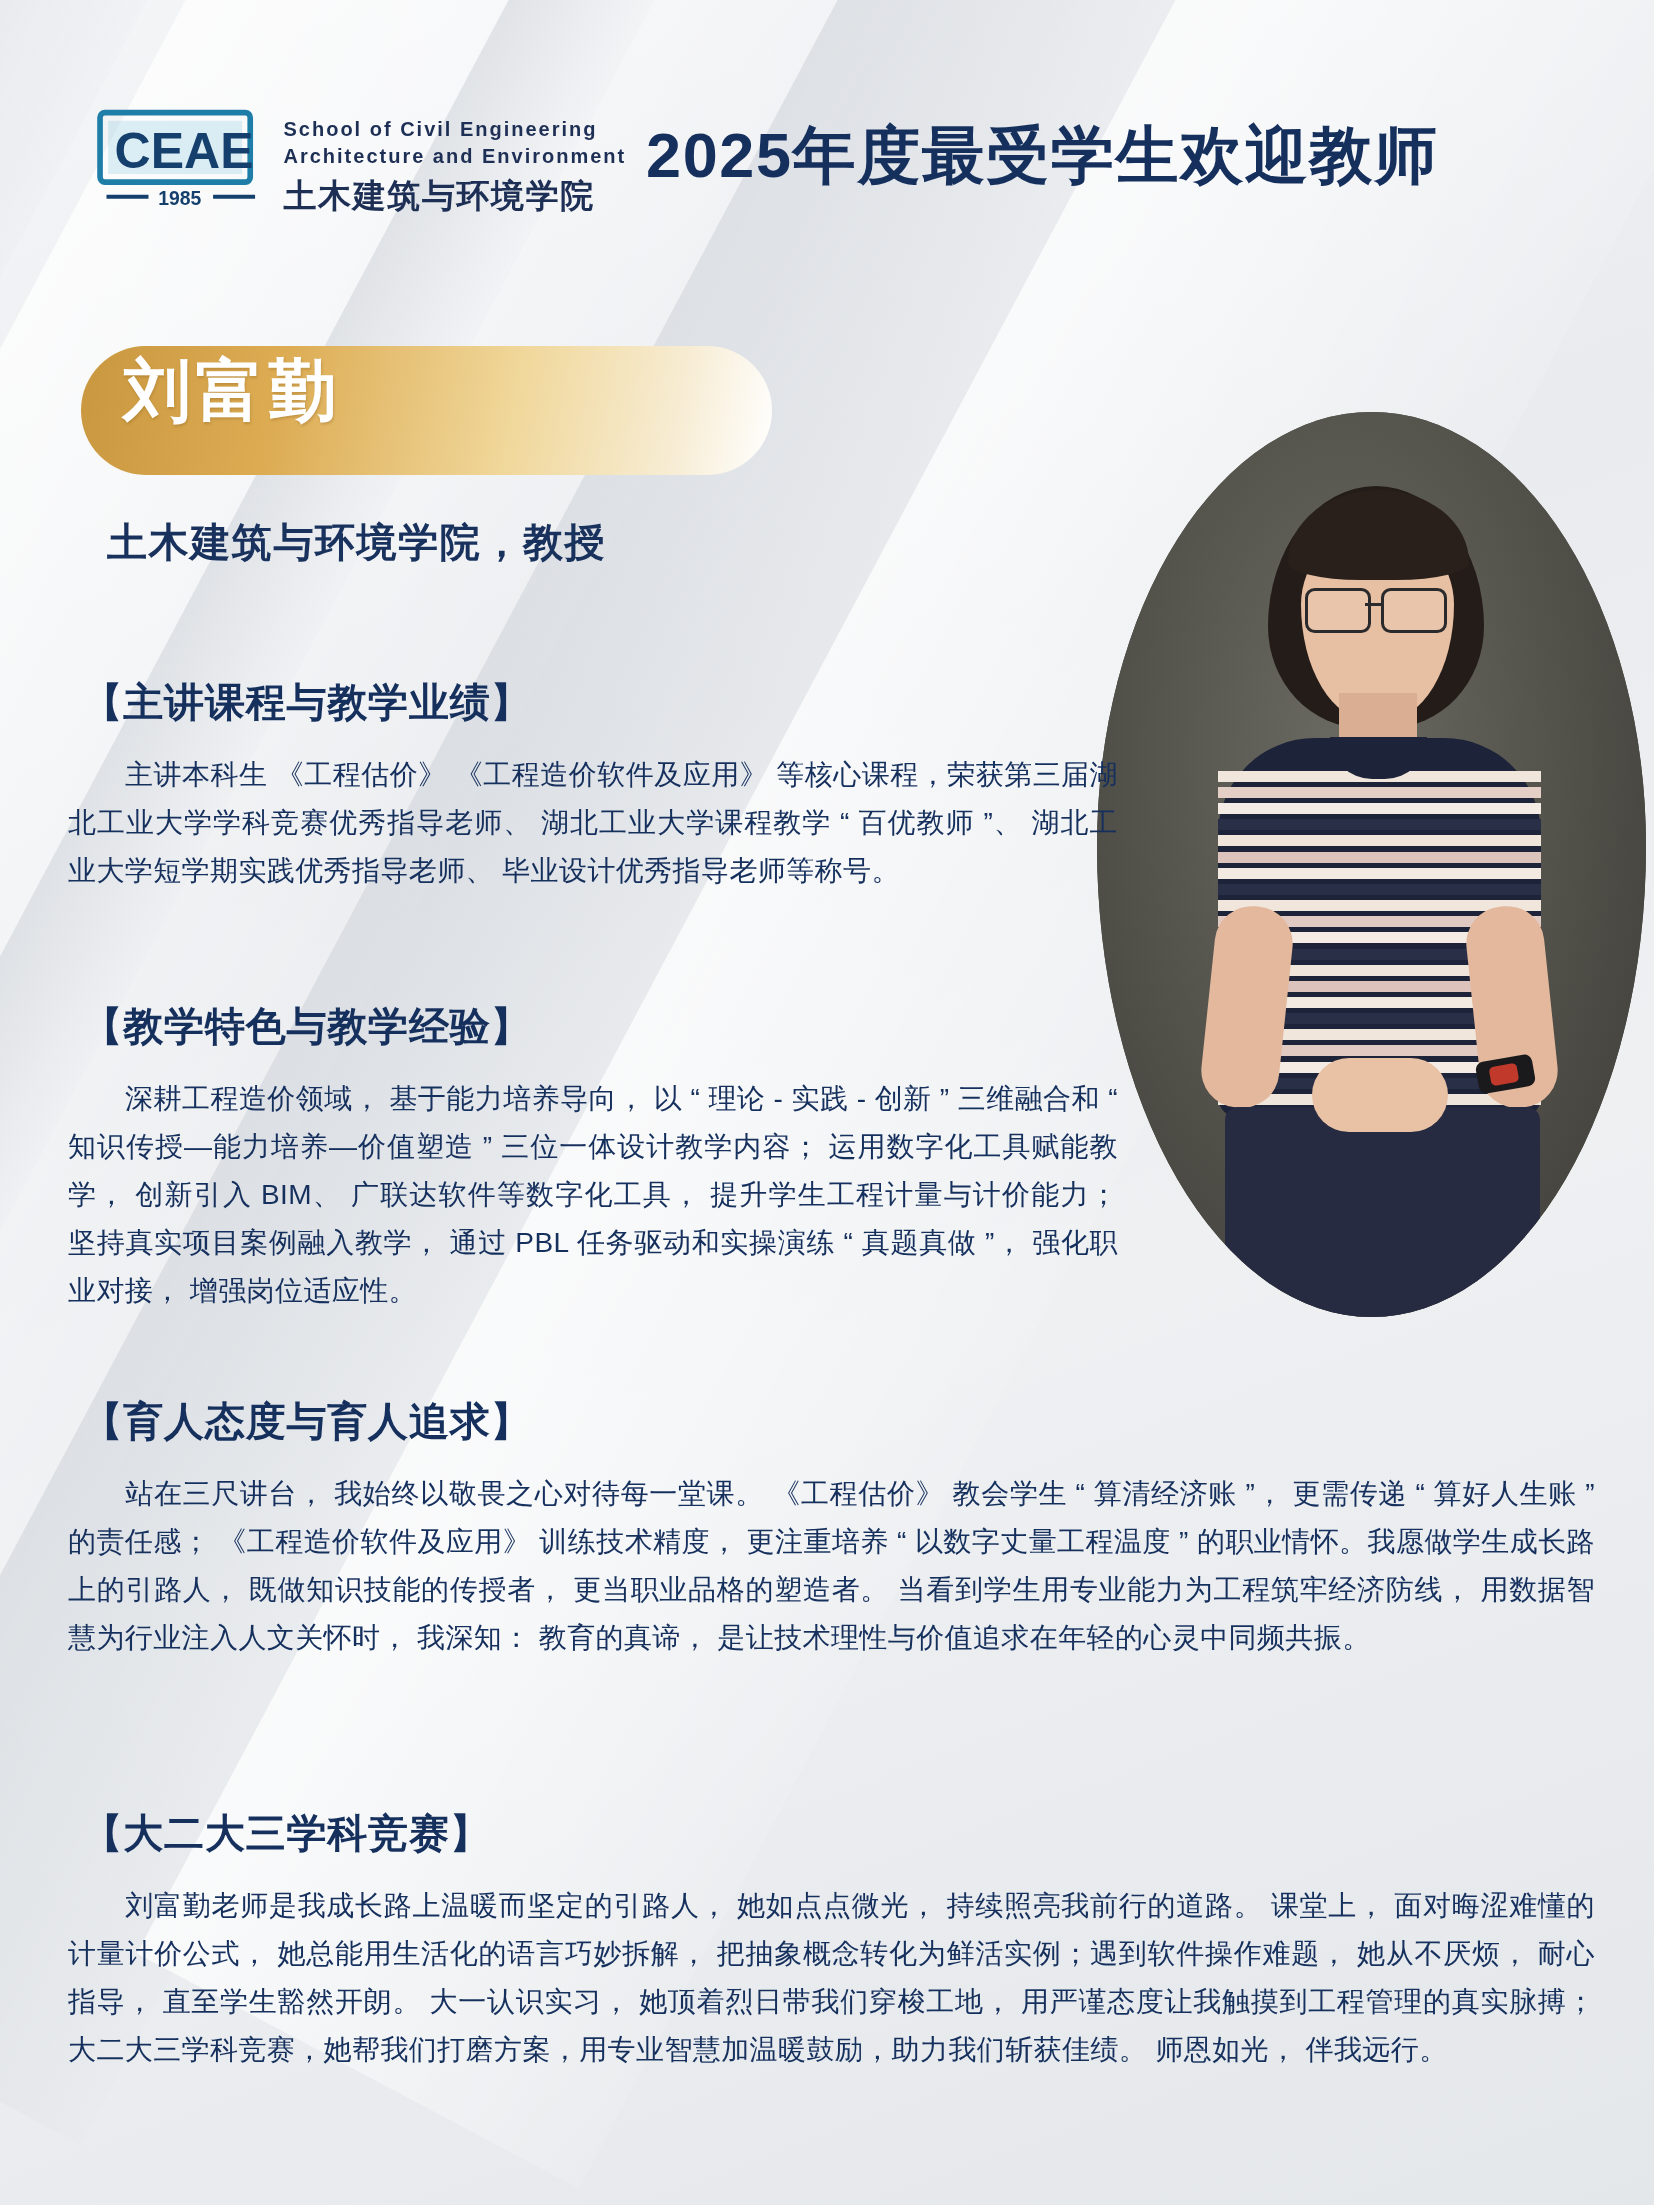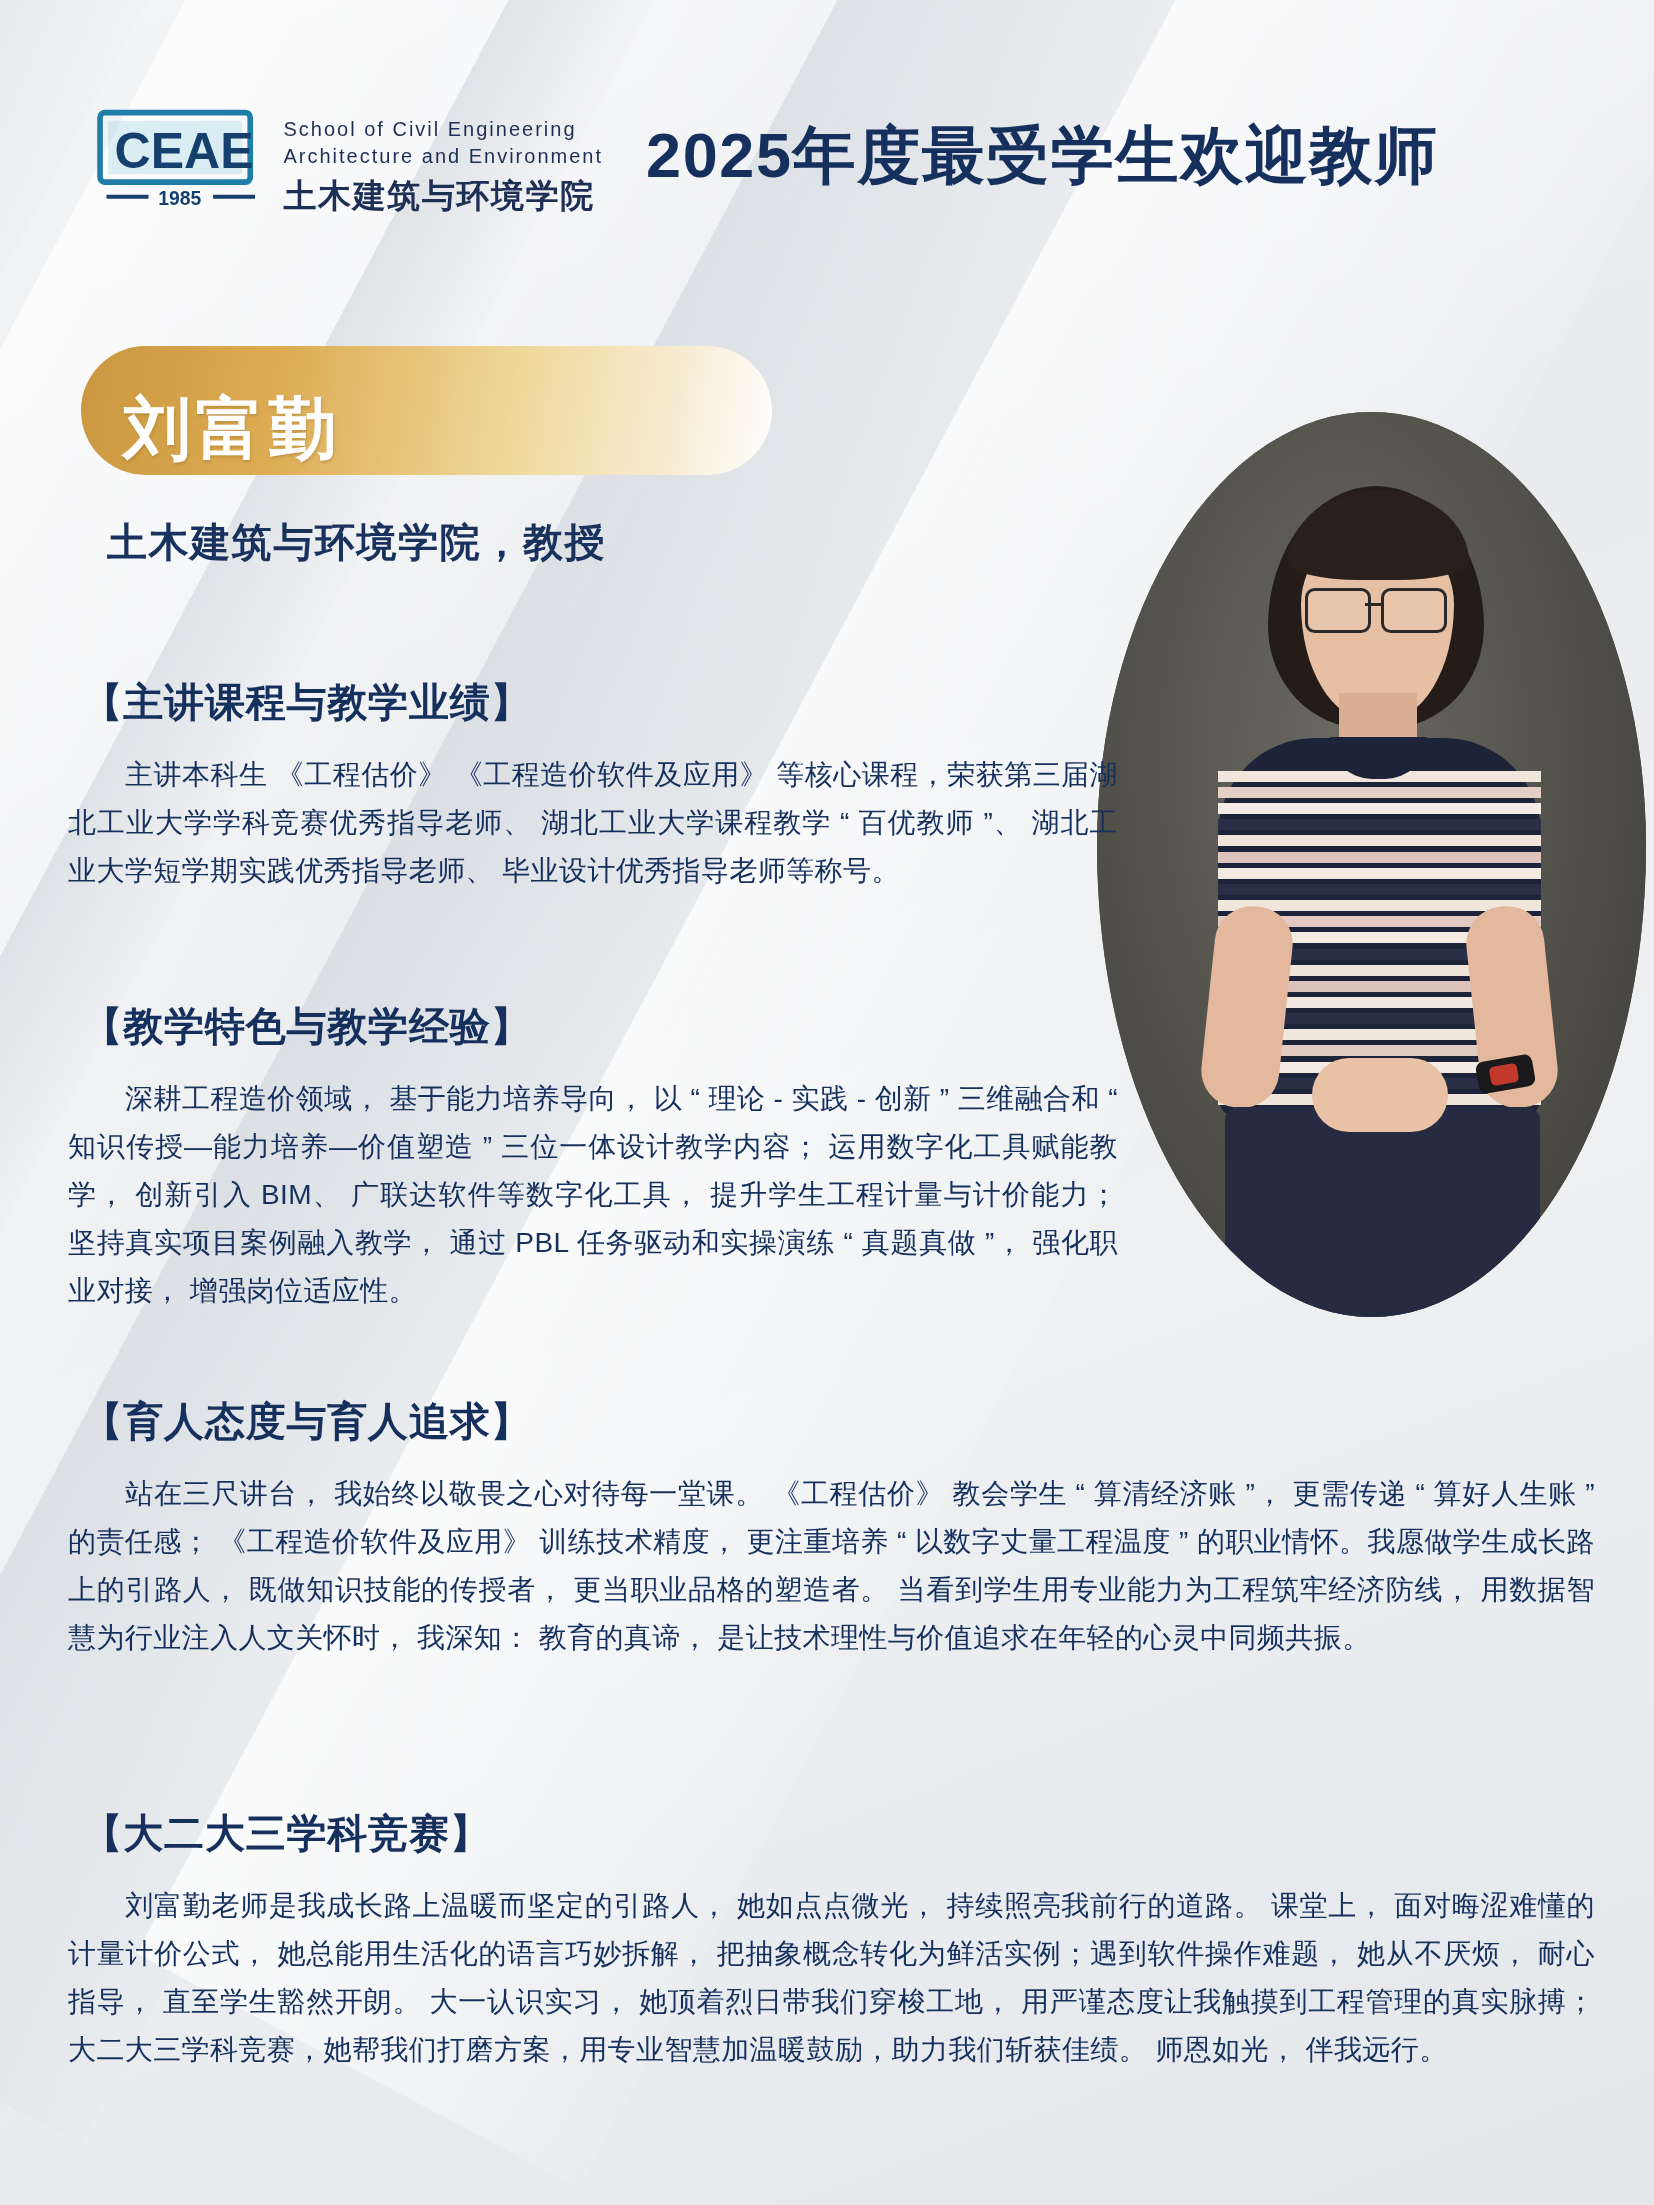--- a/index.html
+++ b/index.html
@@ -59,21 +59,21 @@
   .logo-mark svg { display: block; }
   .logo-text {
     margin-left: 14.5px;
     padding-top: 13px;
   }
   .logo-en-1, .logo-en-2 {
     font-family: "Liberation Sans", sans-serif;
     font-size: 20px;
     letter-spacing: 2px;
     color: #1e2f55;
-    font-weight: 400;
+    font-weight: 700;
     line-height: 1.35;
     white-space: nowrap;
   }
   .logo-cn {
     margin-top: 4px;
     font-size: 33px;
     font-weight: 700;
     letter-spacing: 1.6px;
     color: #1e2f55;
     white-space: nowrap;
@@ -92,21 +92,21 @@
   
   .name-plate {
     position: absolute;
     left: 81px;
     top: 346px;
     width: 691px;
     height: 129px;
     border-radius: 65px;
     background: linear-gradient(100deg, #c9973f 0%, #dcab52 28%, #f0d79a 62%, #f7ecd2 85%, #ffffff 100%);
     display: flex;
-    align-items: flex-end;
+    align-items: flex-start;
   }
   .name-text {
     margin-left: 42px;
     font-size: 68px;
     font-weight: 800;
     color: #ffffff;
     letter-spacing: 4.8px;
     text-shadow: 0.8px 1.6px 2.4px rgba(120,80,20,0.25);
   }
   .subtitle {

